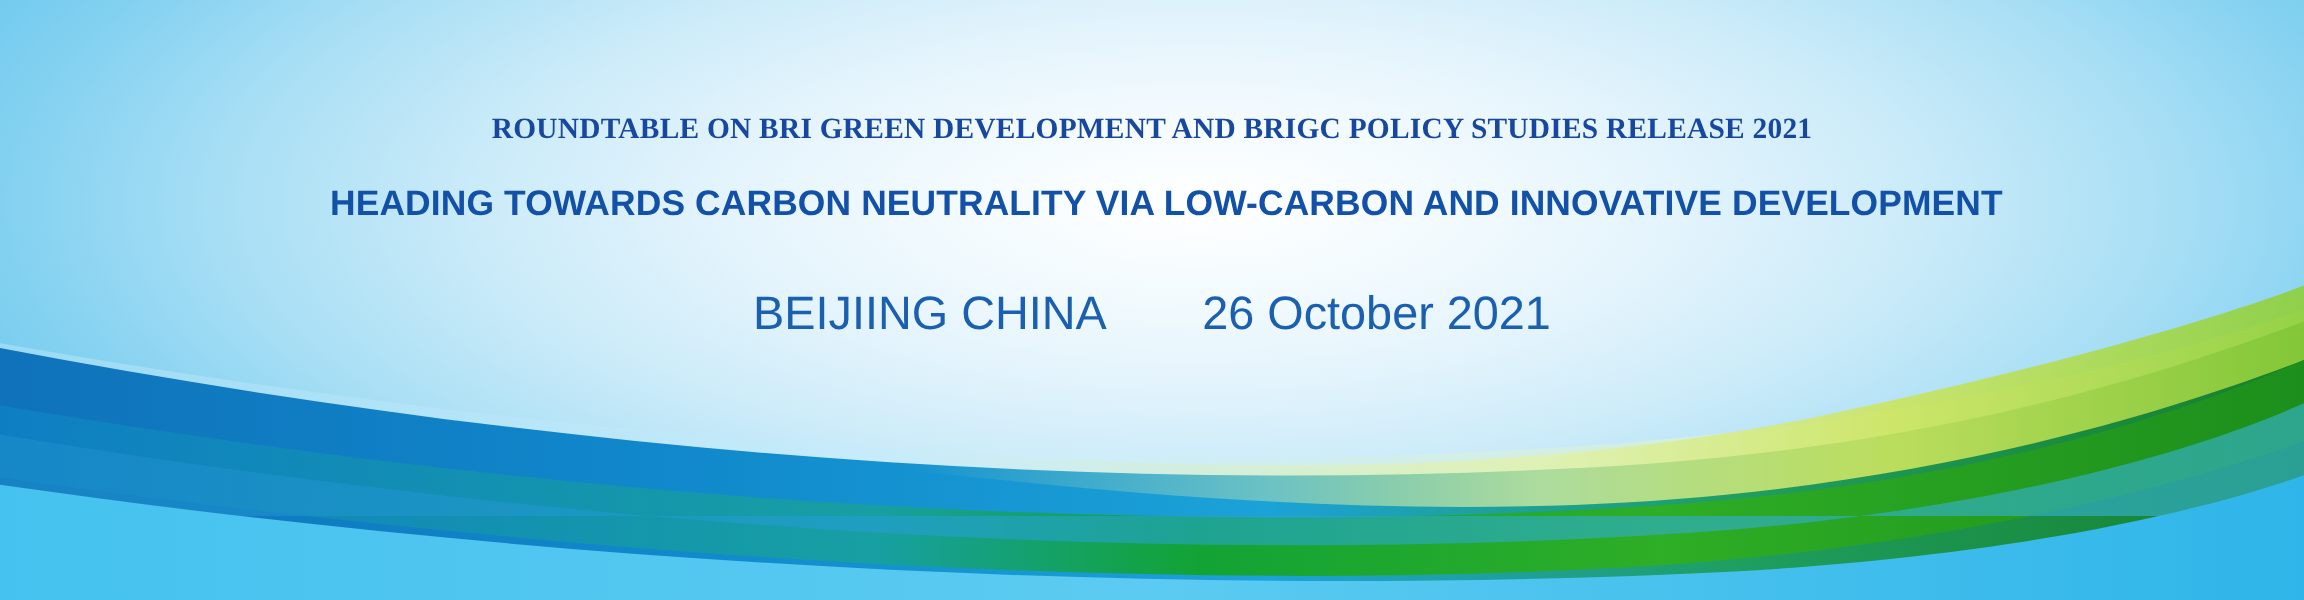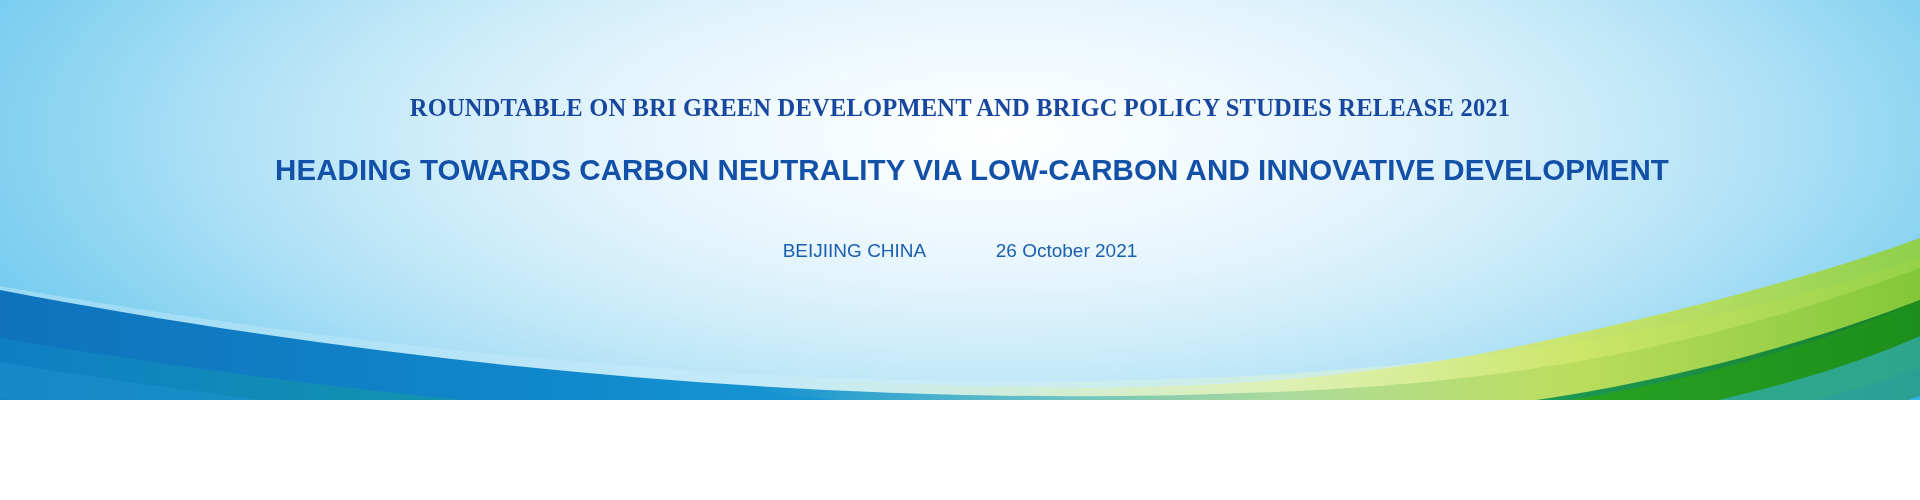--- a/index.html
+++ b/index.html
@@ -3,21 +3,21 @@
 <meta charset="utf-8">
 <style>
   html, body {
     margin: 0;
     padding: 0;
     background: #ffffff;
   }
   #banner {
     position: relative;
     width: 1920px;
-    height: 400px;
+    height: 500px;
     overflow: hidden;
     font-family: "Liberation Sans", sans-serif;
     
     background:
       radial-gradient(ellipse 1150px 430px at 52% 34%,
           #ffffff 0%,
           #f4fbfe 16%,
           #e4f4fc 34%,
           #cbebf9 52%,
           #a9dff5 70%,
@@ -71,21 +71,21 @@
     white-space: nowrap;
     margin-left: 24px;
   }
   .line-meta {
     position: absolute;
     left: 0;
     right: 0;
     top: 240px;
     font-family: "Liberation Sans", sans-serif;
     font-weight: normal;
-    font-size: 19px;
+    font-size: 39px;
     color: #1a5fb0;
     white-space: nowrap;
   }
   .meta-gap {
     display: inline-block;
     width: 60px;
   }
 </style>
 </head>
 <body>

